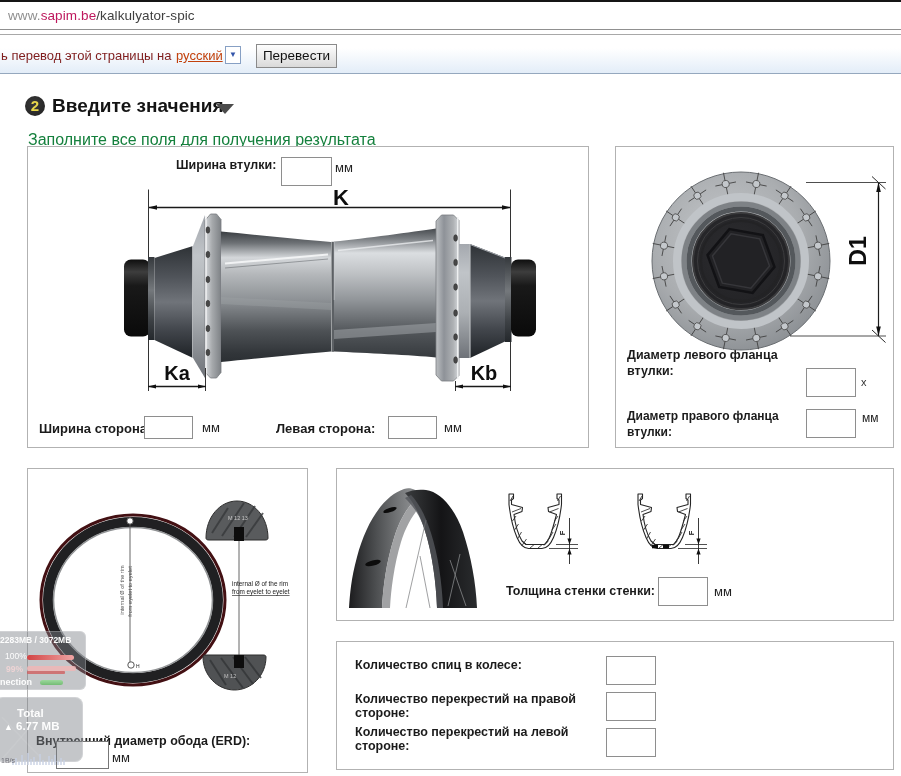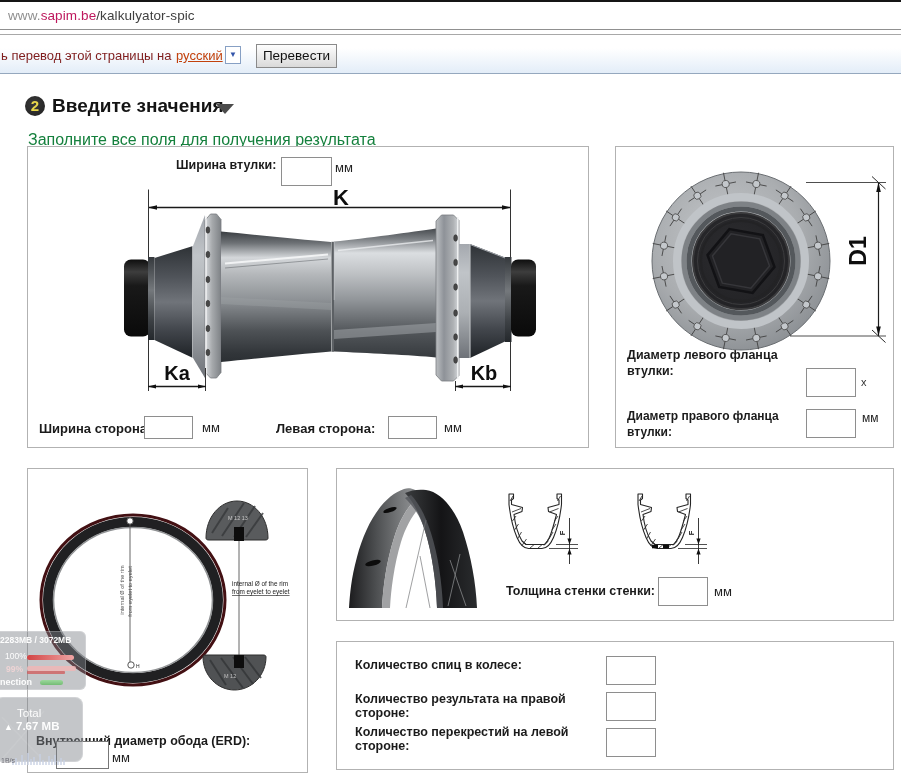--- a/index.html
+++ b/index.html
@@ -50,21 +50,21 @@
 <div class="lbl" style="left:627px;top:409px;font-size:12px;line-height:15.5px;white-space:normal;width:210px">Диаметр правого фланца<br>втулки:</div>
 <div class="inp" style="left:806px;top:409px;width:48px;height:27px"></div>
 <div class="unit" style="left:862px;top:411px;font-size:12px">мм</div>
 
 <div class="lbl" style="left:506px;top:584px;font-size:12.5px">Толщина стенки стенки:</div>
 <div class="inp" style="left:658px;top:577px;width:48px;height:27px"></div>
 <div class="unit" style="left:714px;top:584px">мм</div>
 
 <div class="lbl" style="left:355px;top:658px;font-size:12.5px">Количество спиц в колесе:</div>
 <div class="inp" style="left:606px;top:656px;width:48px;height:27px"></div>
-<div class="lbl" style="left:355px;top:692px;font-size:12.5px;line-height:14px;white-space:normal;width:260px">Количество результата на правой стороне:</div>
+<div class="lbl" style="left:355px;top:692px;font-size:12.5px;line-height:14px;white-space:normal;width:260px">Количество перекрестий на правой стороне:</div>
 <div class="inp" style="left:606px;top:692px;width:48px;height:27px"></div>
 <div class="lbl" style="left:355px;top:725px;font-size:12.5px;line-height:14px;white-space:normal;width:260px">Количество перекрестий на левой стороне:</div>
 <div class="inp" style="left:606px;top:728px;width:48px;height:27px"></div>
 
 <div class="lbl" style="left:36px;top:734px;font-size:12.5px">Внутренний диаметр обода (ERD):</div>
 <div class="inp" style="left:56px;top:741px;width:51px;height:26px;border-color:#777"></div>
 <div class="unit" style="left:112px;top:750px">мм</div>
 
 <svg class="abs" style="left:115px;top:186px" width="440" height="208" viewBox="115 186 440 208">
   <defs>
@@ -462,16 +462,16 @@
       <rect x="42" y="63" width="2" height="5"></rect>
       <rect x="45" y="65" width="2" height="3"></rect>
       <rect x="48" y="59" width="2" height="9"></rect>
       <rect x="51" y="62" width="2" height="6"></rect>
       <rect x="54" y="58" width="2" height="10"></rect>
       <rect x="57" y="64" width="2" height="4"></rect>
       <rect x="60" y="61" width="2" height="7"></rect>
       <rect x="63" y="63" width="2" height="5"></rect>
     </g>
 </svg>
-<div class="abs" style="left:17px;top:707px;font-size:11.5px;font-weight:normal;color:#fdfdfd">Total</div>
+<div class="abs" style="left:17px;top:707px;font-size:11.5px;font-weight:bold;color:#fdfdfd">Total</div>
 <div class="abs" style="left:4px;top:722px;font-size:9px;color:#fff">▲</div>
-<div class="abs" style="left:16px;top:720px;font-size:11.5px;font-weight:bold;color:#fdfdfd">7.67 MB</div>
+<div class="abs" style="left:16px;top:720px;font-size:11.5px;font-weight:bold;color:#fdfdfd">6.77 MB</div>
 <div class="abs" style="left:1px;top:757px;font-size:7px;color:rgba(90,90,100,0.85)">1B/s</div>
 
 </body></html>

